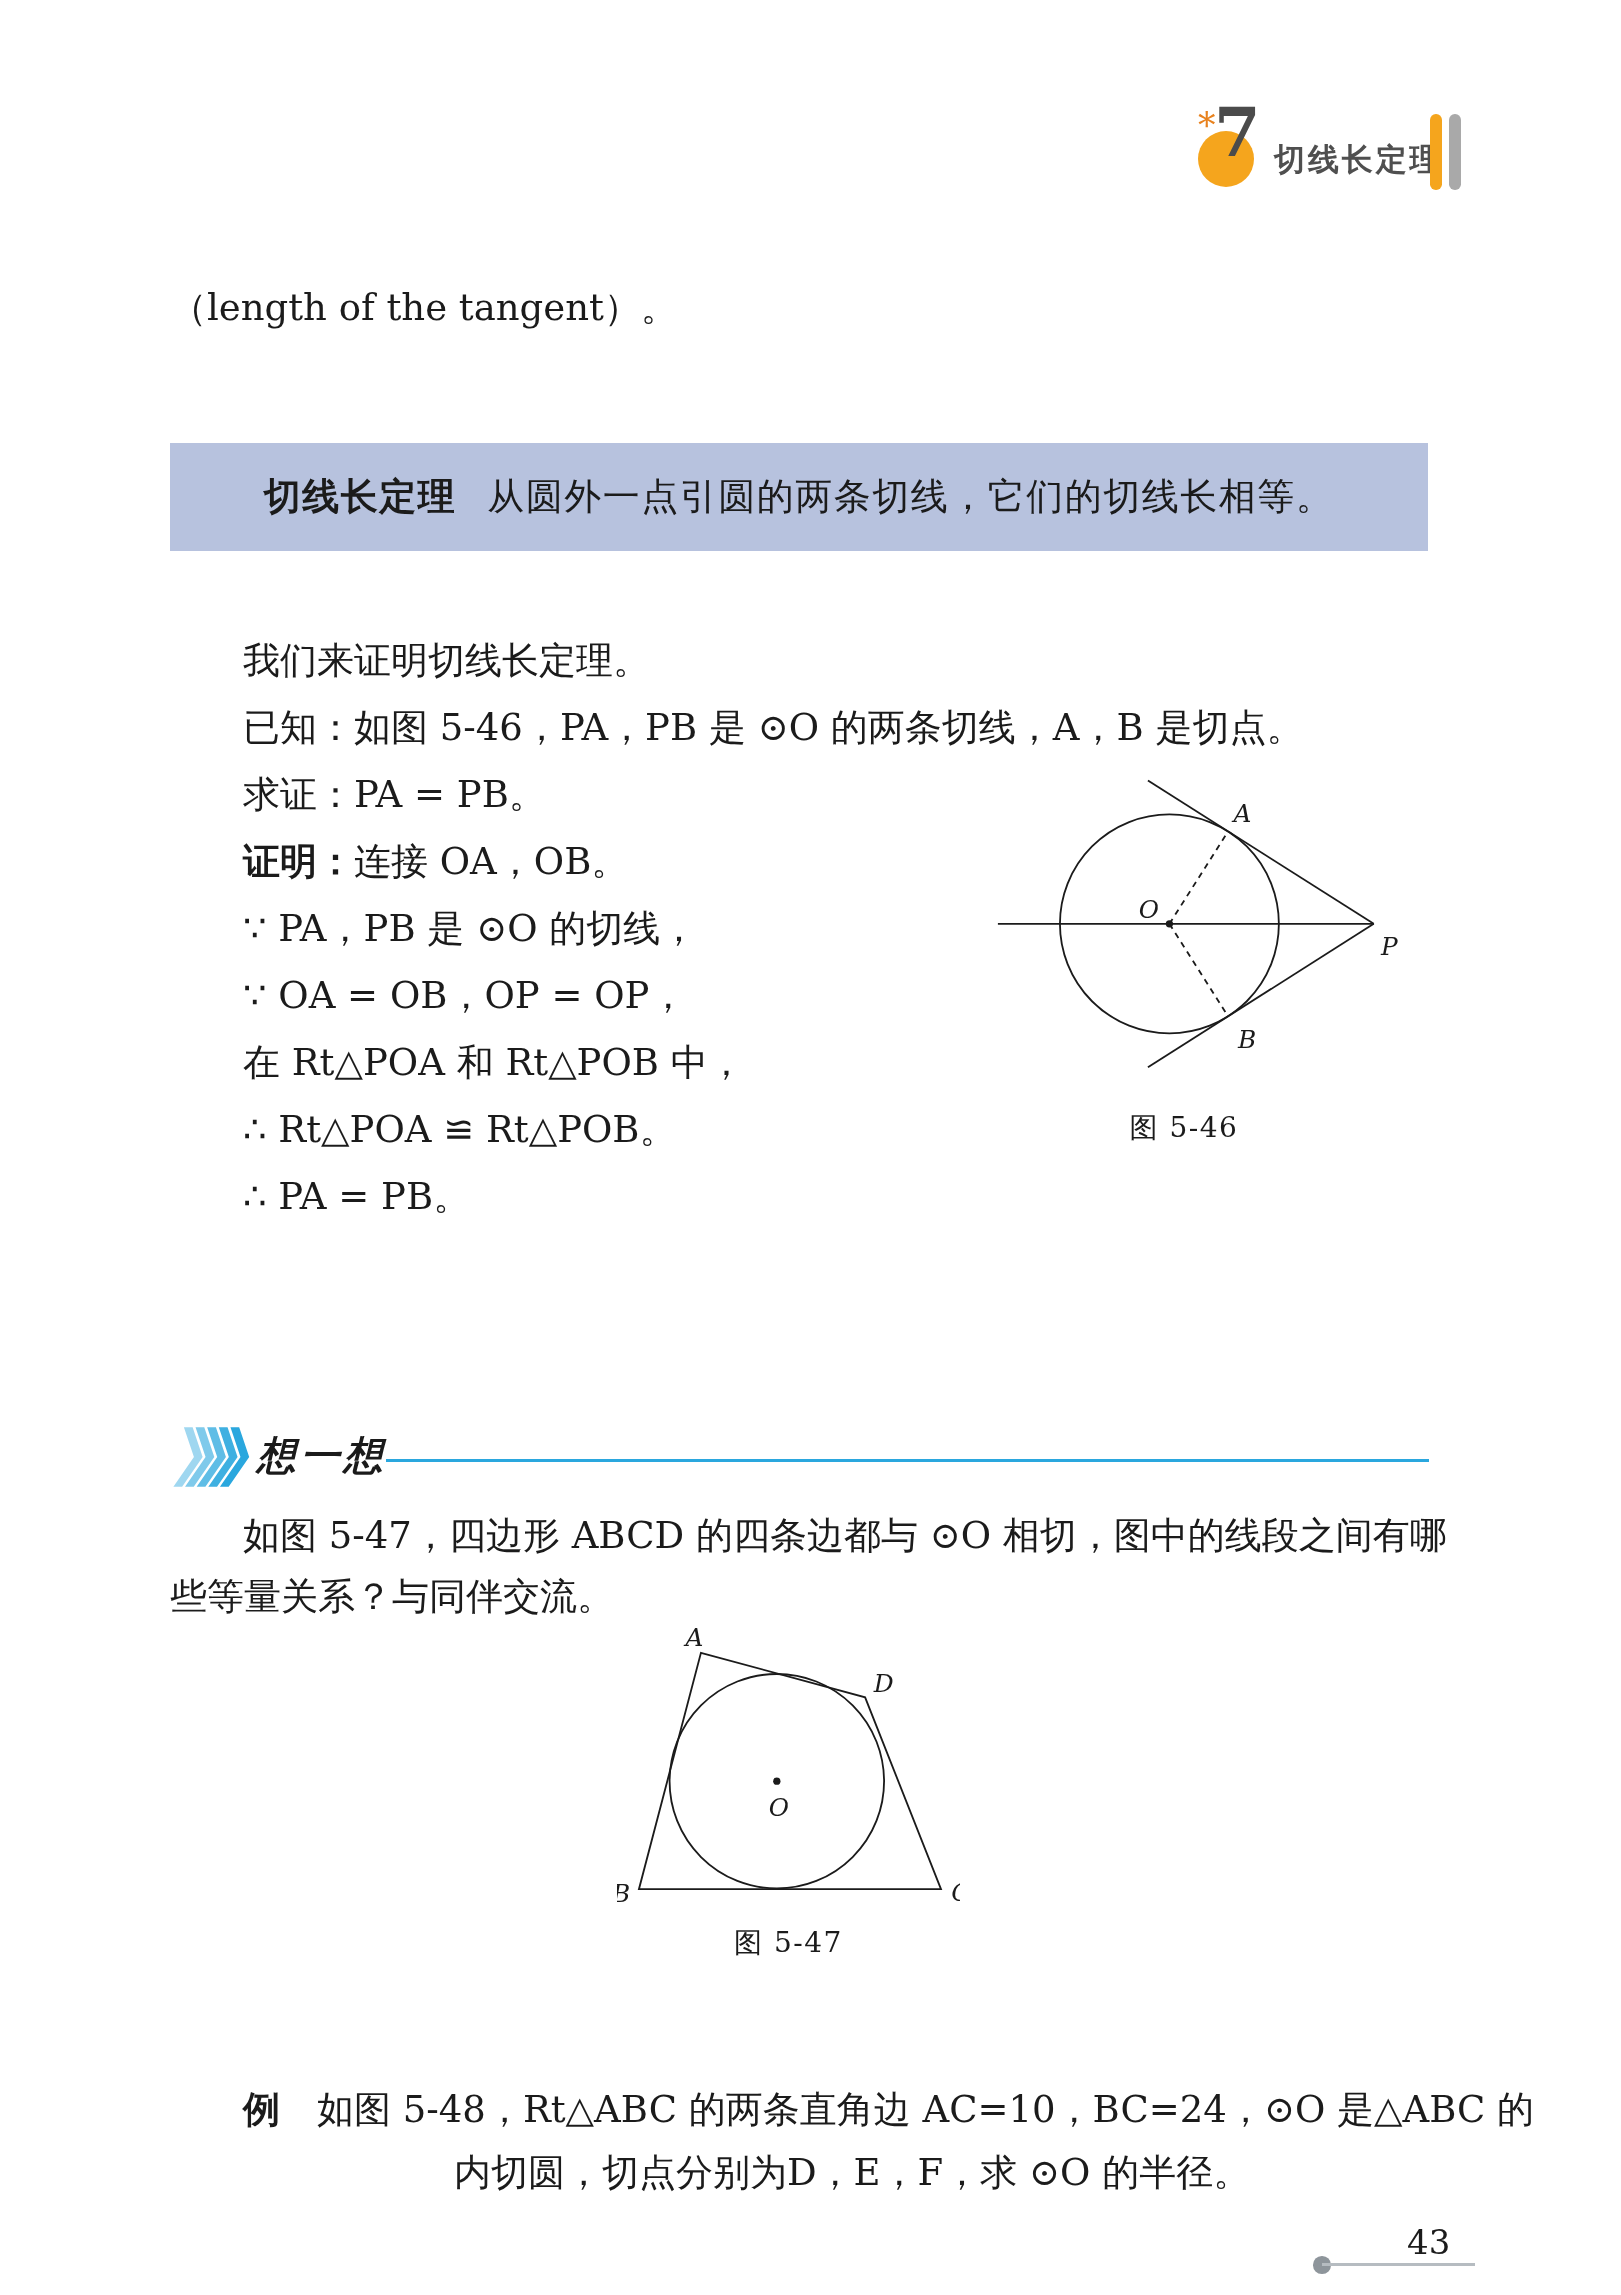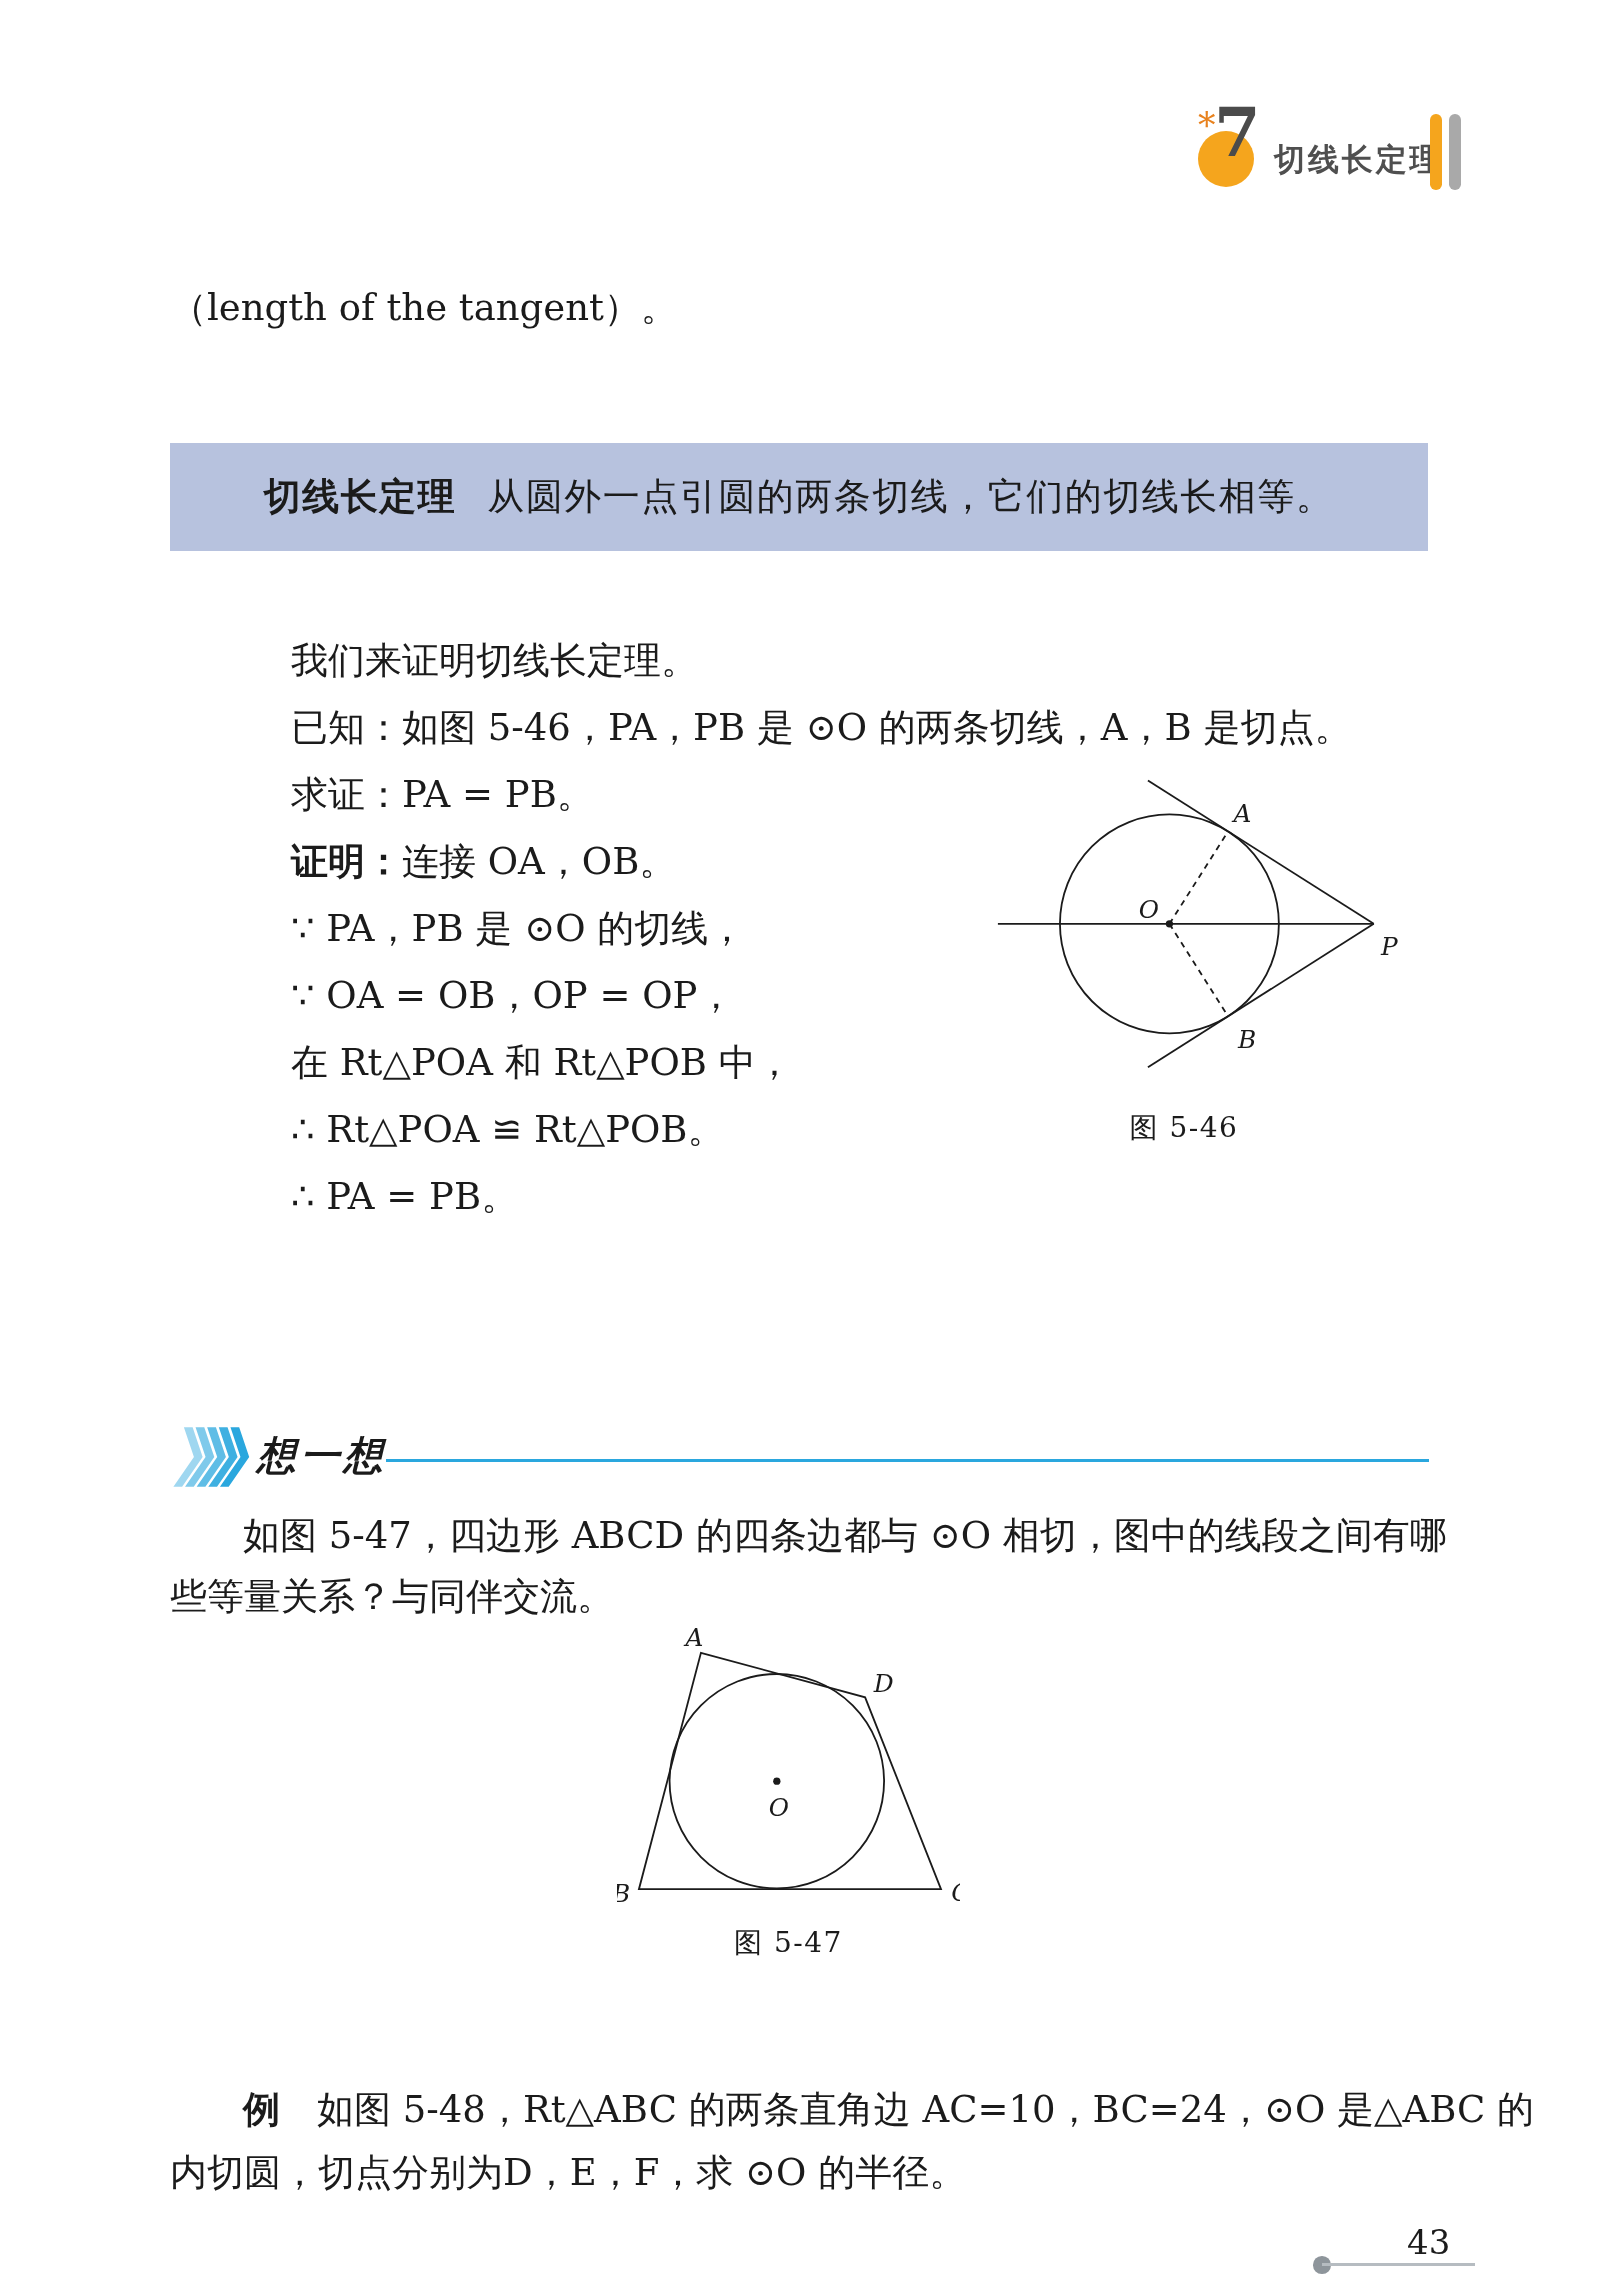--- a/index.html
+++ b/index.html
@@ -30,42 +30,42 @@
   
   .theorem-box{
     position:absolute;left:170px;top:443px;width:1258px;height:108px;
     background:#b7c2de;display:flex;align-items:center;justify-content:center;
     font-size:37px;letter-spacing:1.5px;white-space:nowrap;
   }
   .theorem-gap{display:inline-block;width:31px;}
 
   
   .proof{position:absolute;left:243px;top:627px;}
-  .proof .text-line{line-height:67px;margin-left:48px;}
+  .proof .text-line{line-height:67px;}
 
   
   .fig{position:absolute;margin:0;}
   .fig46{left:950px;top:756px;width:468px;}
   .fig47{left:617px;top:1628px;width:343px;}
   .fig-caption{font-size:28px;text-align:center;margin-top:7.3px;letter-spacing:1.5px;}
   .fline{stroke:#1b1b1b;stroke-width:2.5;fill:none;}
   .dashed{stroke-dasharray:8 7;}
   .flabel{font-family:"DejaVu Serif","Liberation Serif",serif;font-style:italic;font-size:34px;fill:#1b1b1b;}
 
   
   .think-header{position:absolute;left:0;top:1425px;width:1609px;height:69px;}
   .chevrons{position:absolute;left:173px;top:1.5px;}
   .think-title{position:absolute;left:257px;top:0;font-size:39px;line-height:61px;font-weight:700;font-style:italic;letter-spacing:4.4px;}
   .think-rule{position:absolute;left:386px;top:34px;width:1043px;height:2.9px;background:#2aa7de;}
   .think-body{position:absolute;left:170px;top:1505px;}
   .think-body .text-line{line-height:61px;}
 
   
   .example{position:absolute;left:170px;top:2078px;}
-  .example .text-line{line-height:63px;}
+  .example .text-line{line-height:63px;text-align:center;}
 
   
   .footer-num{position:absolute;left:1407px;top:2224px;font-size:34px;line-height:37px;}
   .footer-dot{position:absolute;left:1313px;top:2256px;width:17.5px;height:17.5px;border-radius:50%;background:#8e959b;}
   .footer-line{position:absolute;left:1322px;top:2263px;width:153px;height:2.9px;background:#b6bcc1;}
 </style>
 </head>
 <body>
 
 <div class="page">

